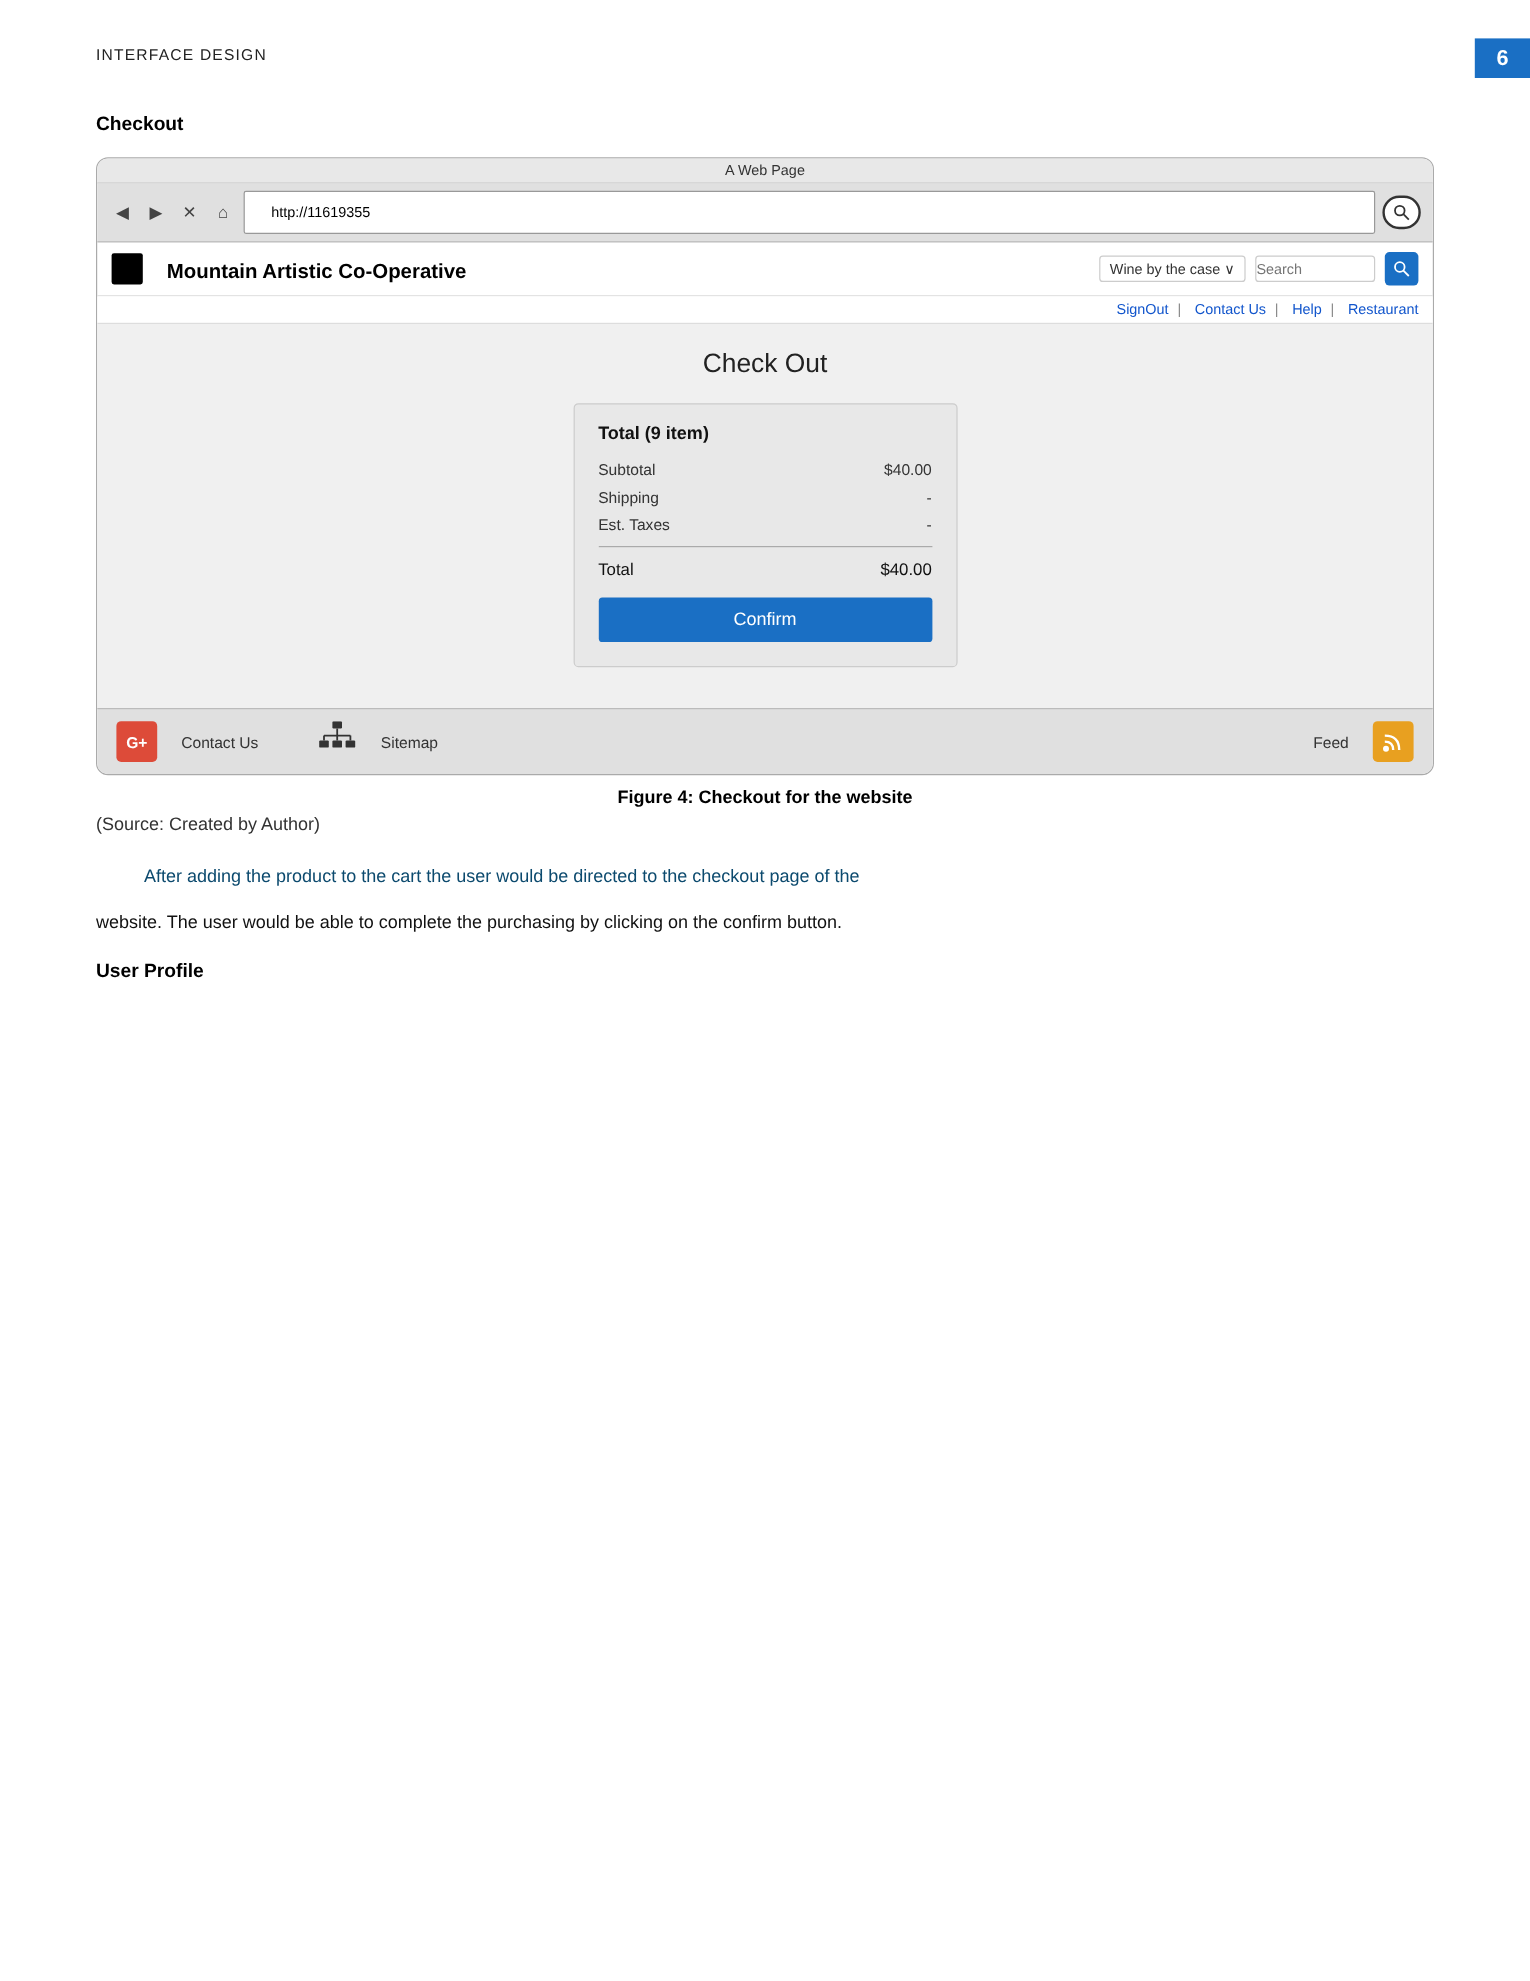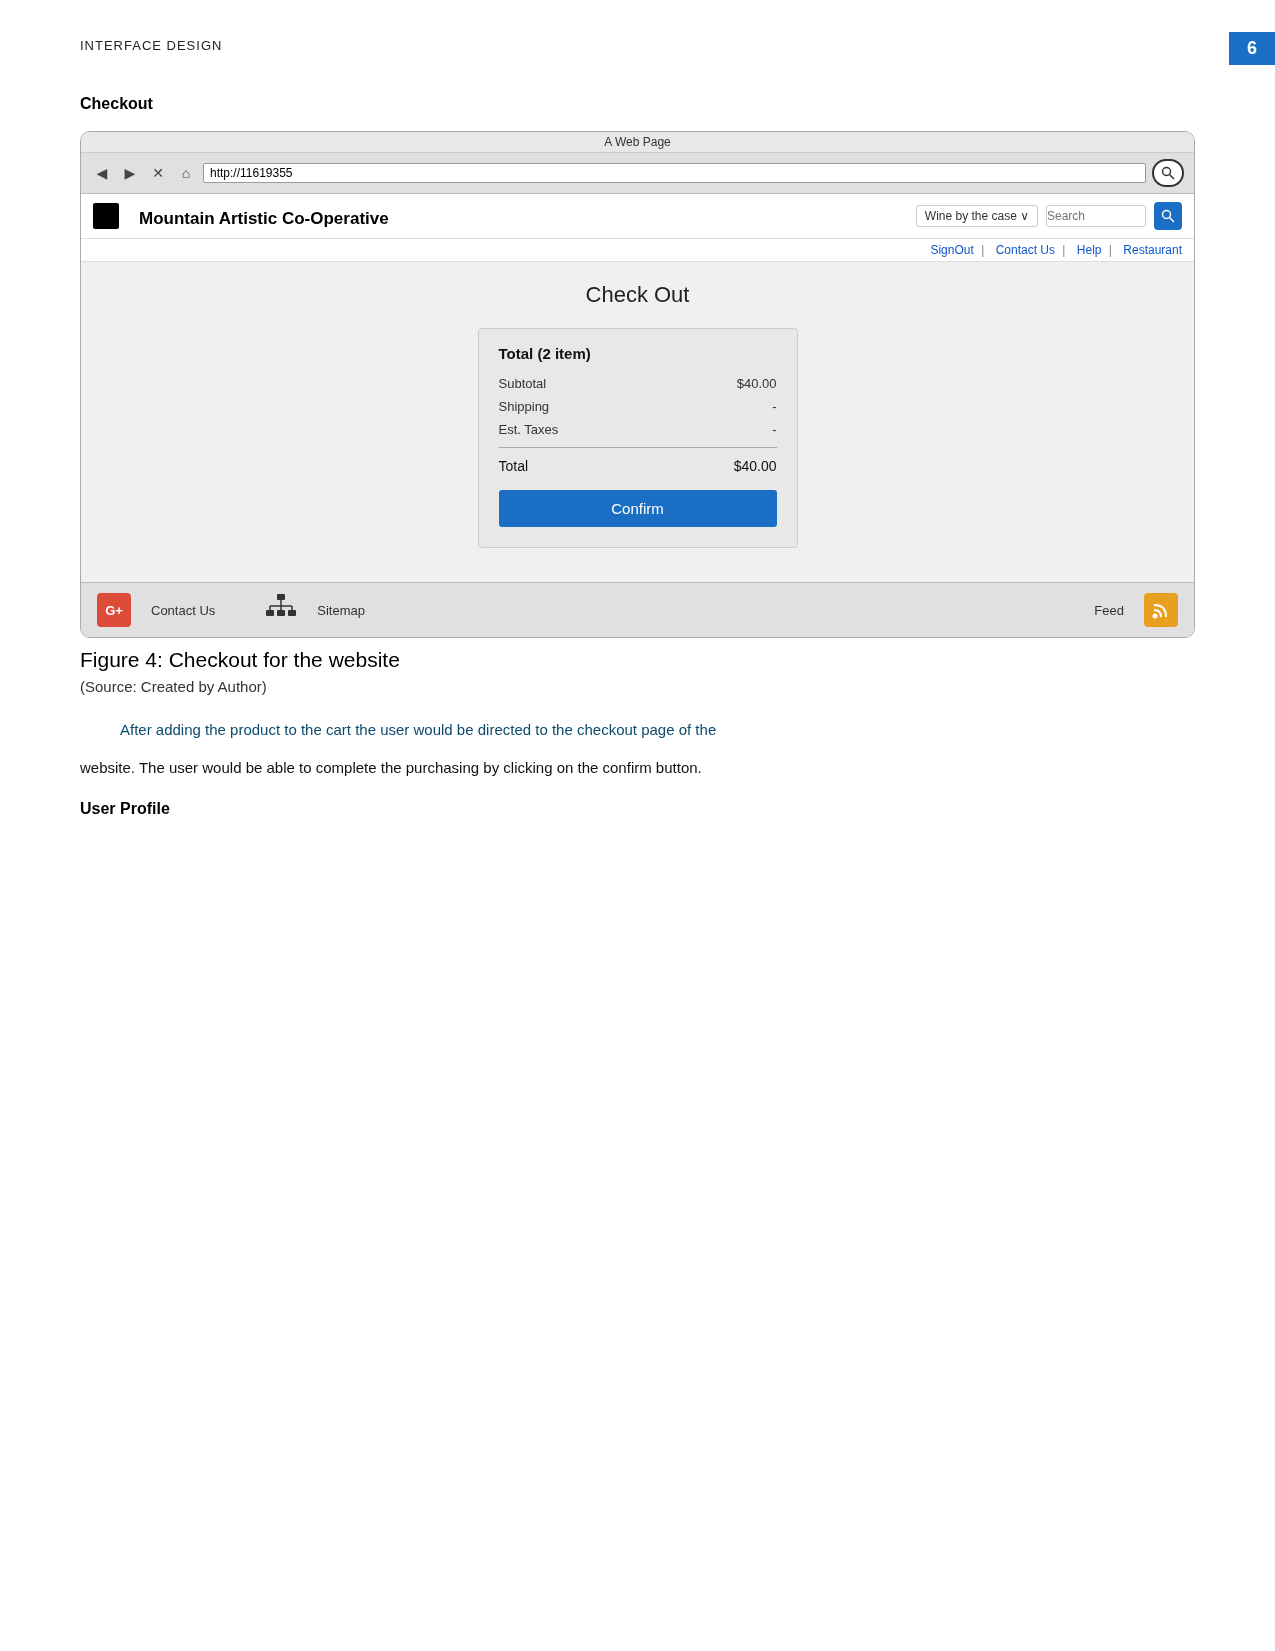--- a/index.html
+++ b/index.html
@@ -83,24 +83,24 @@
       display: flex;
       align-items: center;
       justify-content: center;
       font-size: 14px;
       color: #444;
       cursor: pointer;
     }
 
     .browser-url-bar {
       flex: 1;
-      height: 20px;
+      height: 36px;
       border: 1px solid #999;
       background: #fff;
-      padding: 0 6px;
+      padding: 0 22px;
       font-size: 12px;
       border-radius: 2px;
     }
 
     .browser-search-btn {
       width: 32px;
       height: 28px;
       border: 2px solid #333;
       border-radius: 14px;
       display: flex;
@@ -315,22 +315,23 @@
       border-radius: 4px;
       color: #fff;
       display: flex;
       align-items: center;
       justify-content: center;
       font-size: 16px;
     }
 
     
     .figure-caption {
-      font-size: 21px;
-      font-weight: normal;
+      text-align: center;
+      font-size: 15px;
+      font-weight: bold;
       margin: 10px 0 6px;
     }
 
     .figure-source {
       text-align: left;
       font-size: 15px;
       color: #333;
       margin-bottom: 22px;
     }
 
@@ -409,21 +410,21 @@
       <span>|</span>
       <a>Help</a>
       <span>|</span>
       <a>Restaurant</a>
     </div>
 
     <div class="checkout-body">
       <div class="checkout-title">Check Out</div>
 
       <div class="checkout-card">
-        <div class="checkout-card-title">Total (2 item)</div>
+        <div class="checkout-card-title">Total (9 item)</div>
 
         <div class="checkout-row">
           <span>Subtotal</span>
           <span>$40.00</span>
         </div>
         <div class="checkout-row">
           <span>Shipping</span>
           <span>-</span>
         </div>
         <div class="checkout-row">

